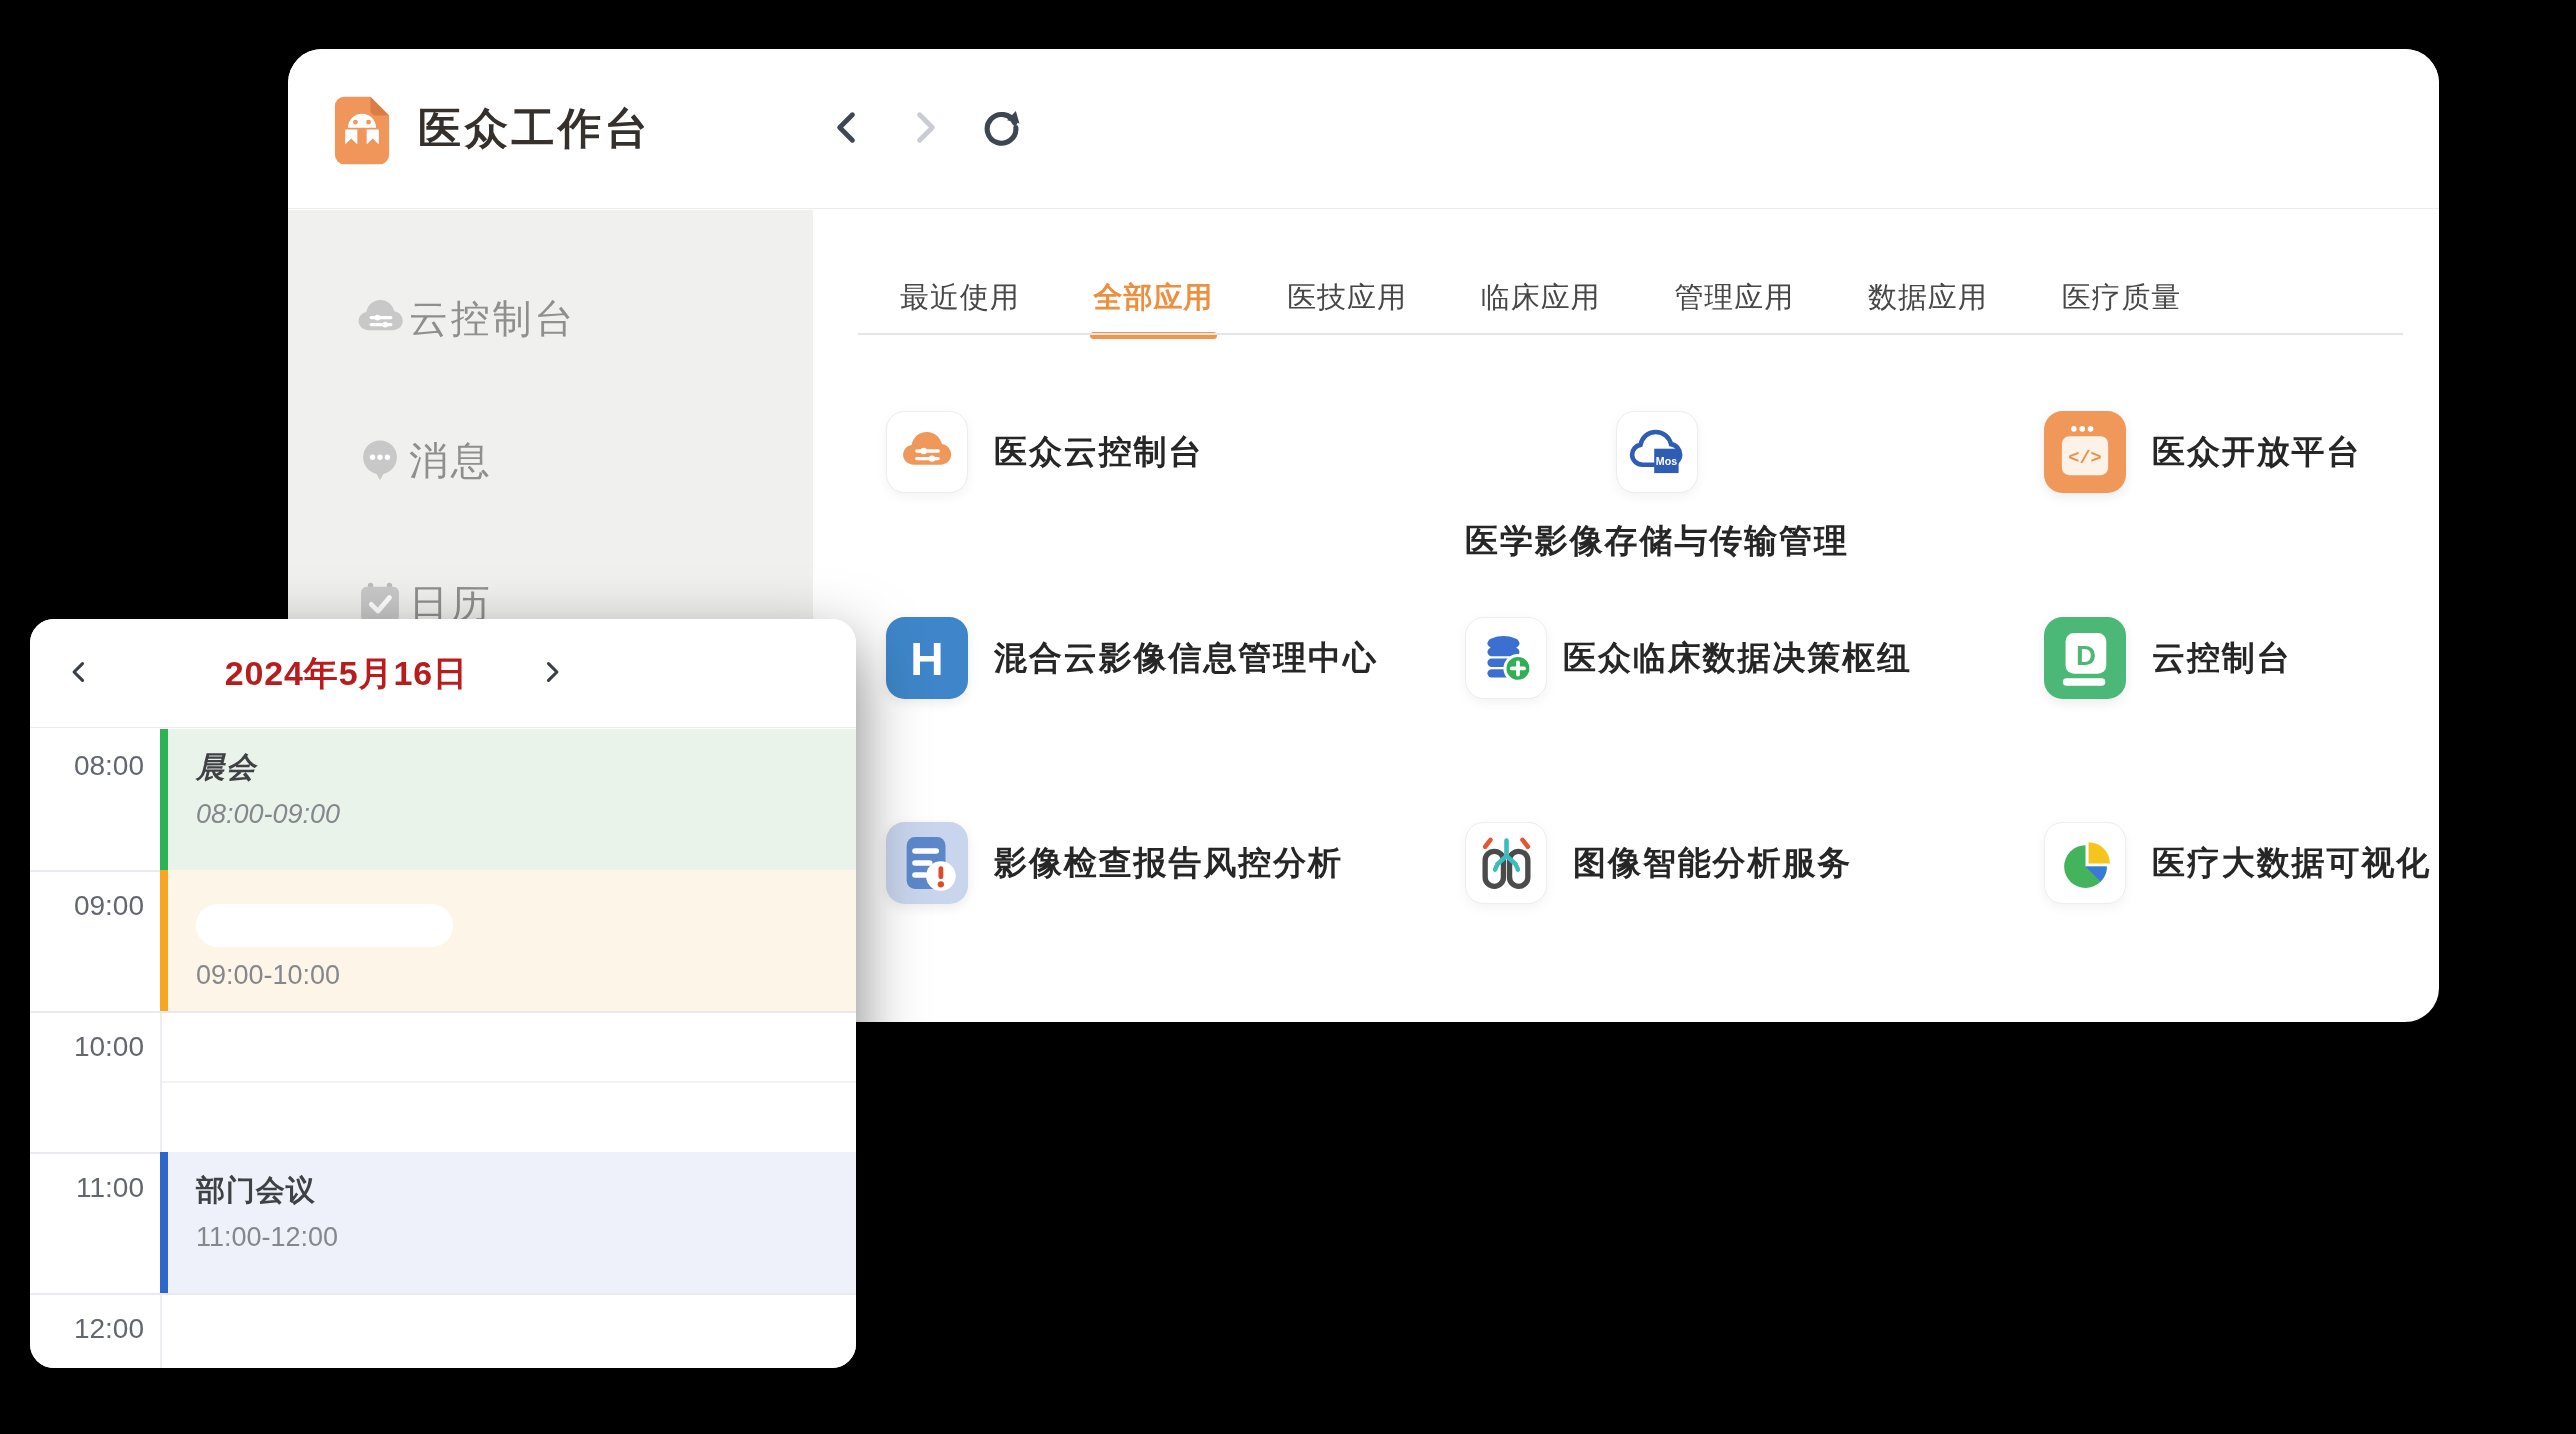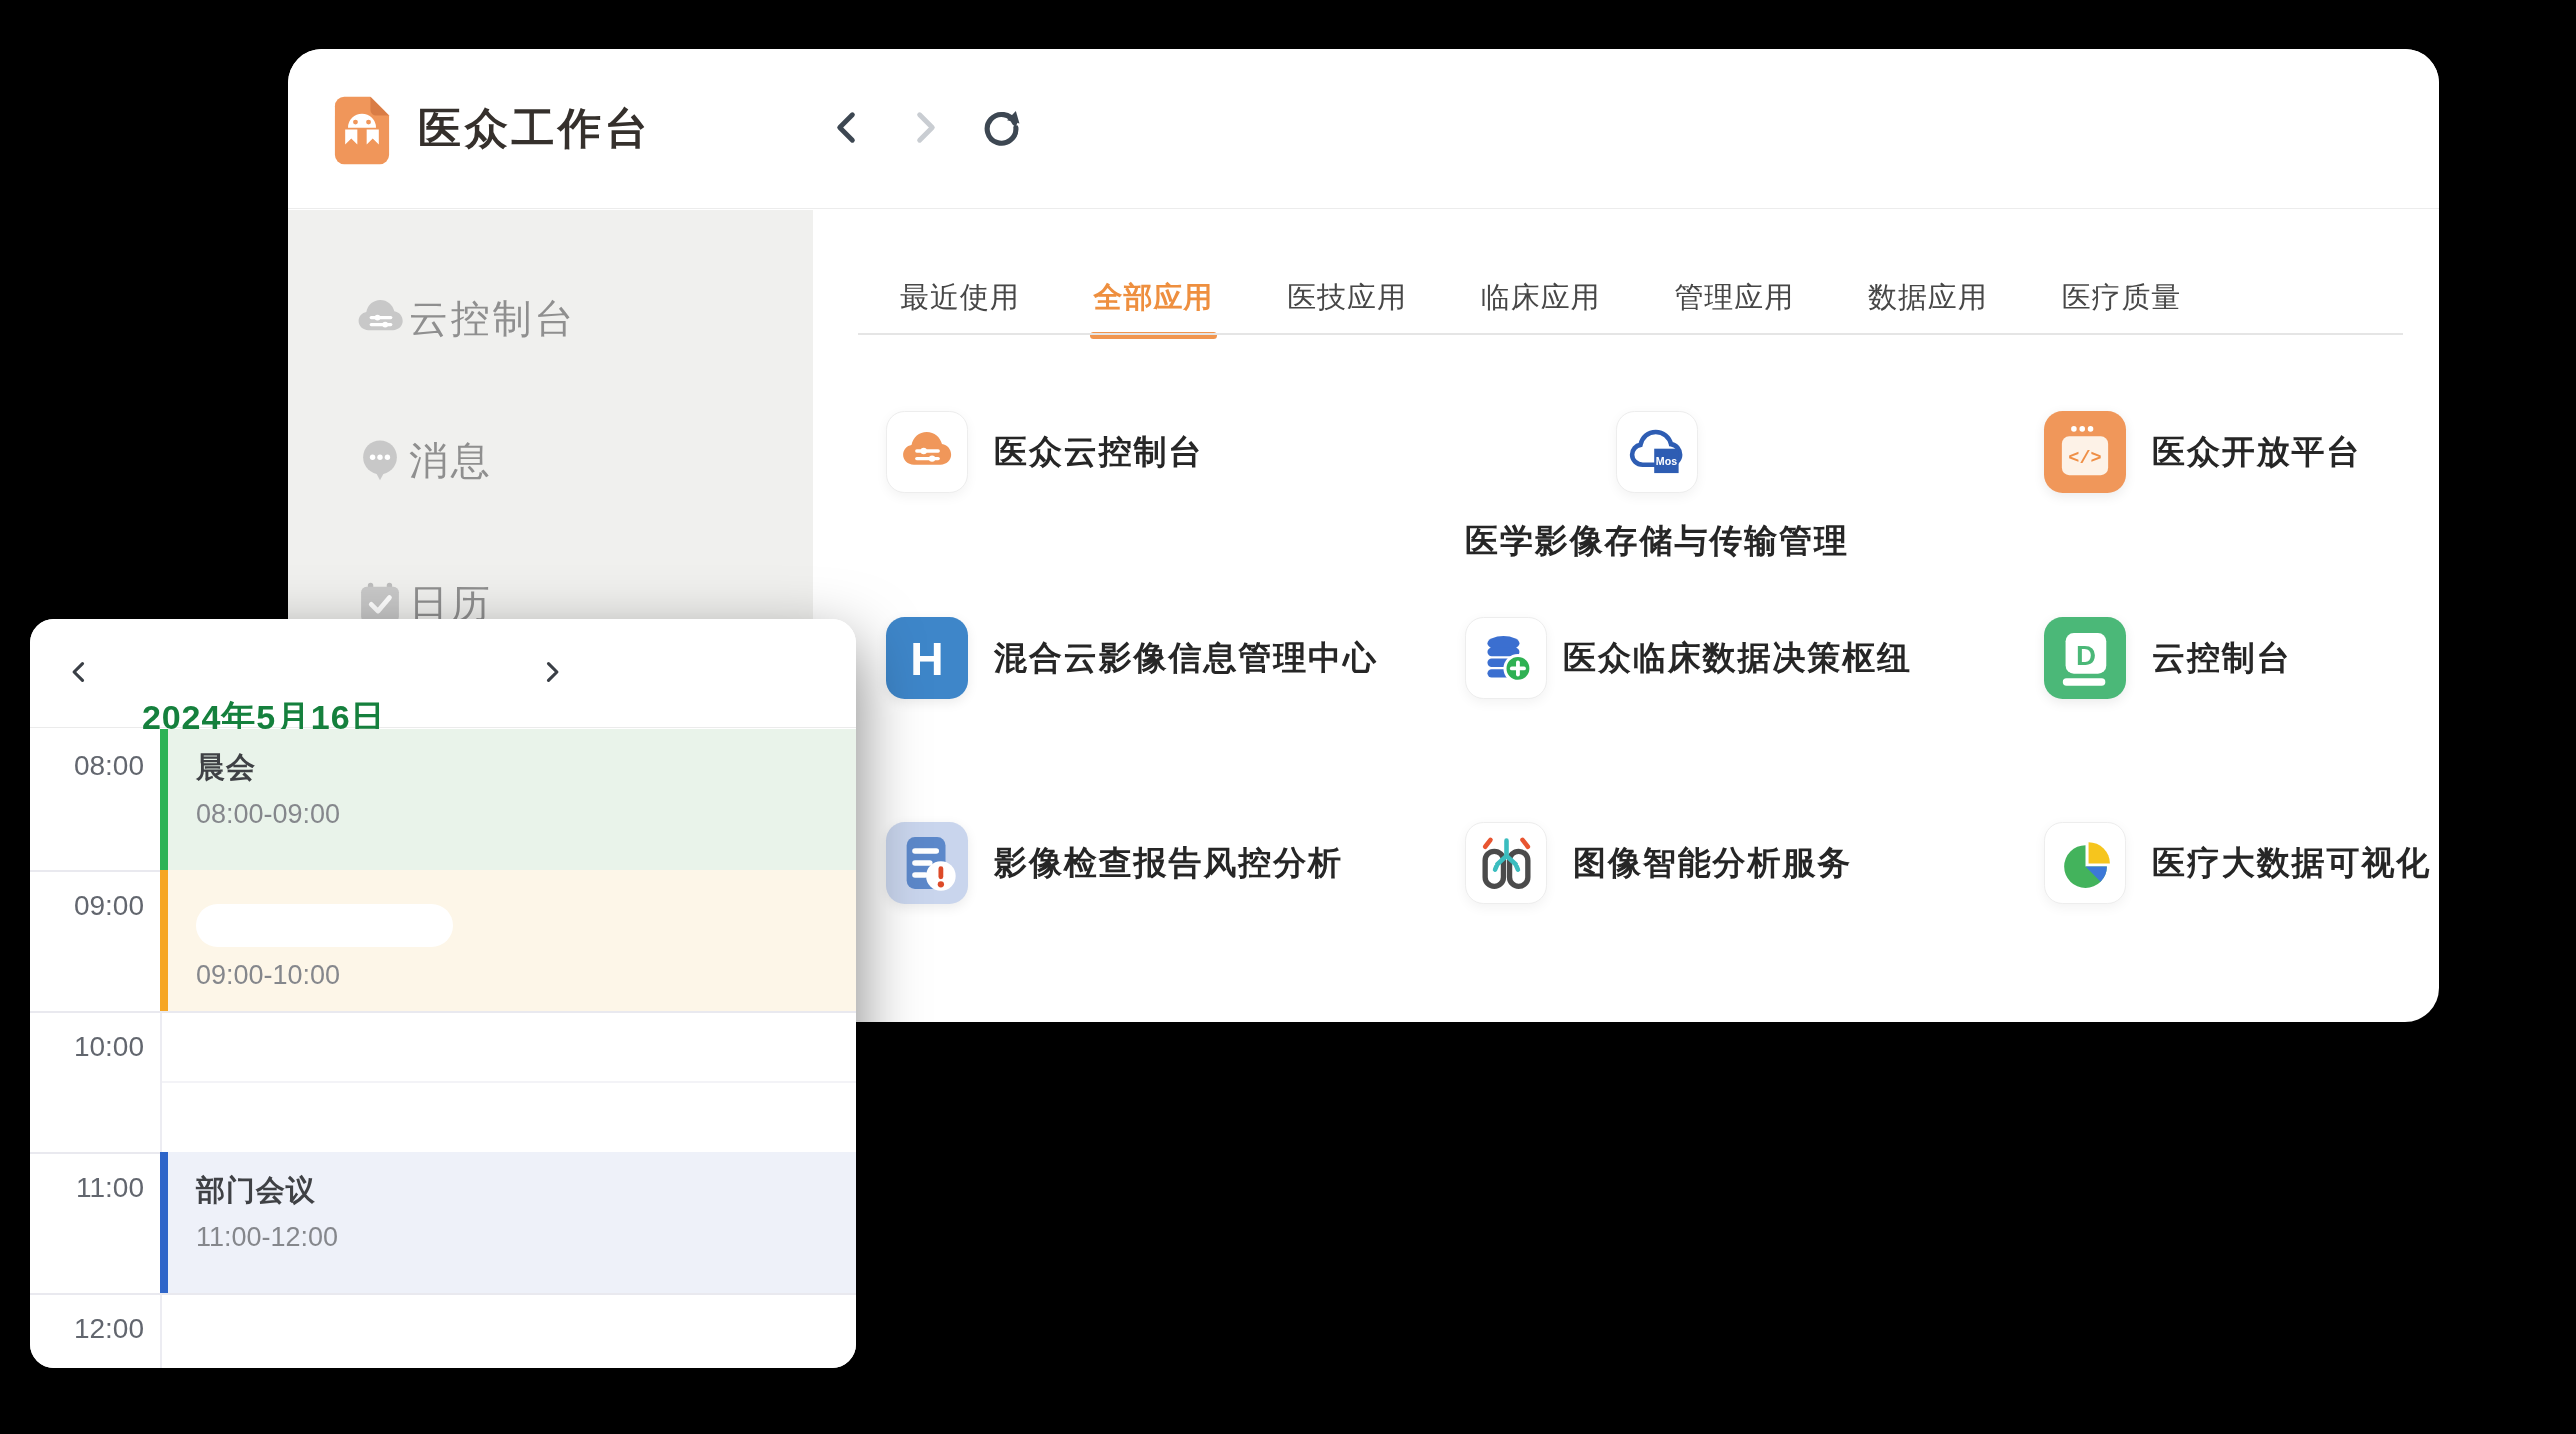--- a/index.html
+++ b/index.html
@@ -36,22 +36,22 @@
         background:#fff;border:1.9px solid #ededed;box-shadow:0 3.7px 11.2px rgba(0,0,0,.05);box-sizing:border-box;}
   .tile.colored{border:none;box-shadow:0 3.7px 11.2px rgba(0,0,0,.08);}
   .app-label{font-size:33px;color:#262626;font-weight:600;letter-spacing:1.9px;}
 
   
   .calendar{position:absolute;left:30px;top:619px;width:826px;height:749px;background:#fff;border-radius:24px;
             box-shadow:0 24px 65px rgba(0,0,0,.5);overflow:hidden;z-index:5;}
   .cal-header{position:absolute;left:0;top:0;right:0;height:108px;border-bottom:1.9px solid #ebebeb;background:#fff;}
   .cal-nav{position:absolute;top:0;height:108px;width:41px;display:flex;align-items:center;justify-content:center;cursor:pointer;}
   .cal-prev{left:28px;} .cal-next{left:501px;}
-  .cal-date{position:absolute;left:112px;width:326px;top:0;height:108px;line-height:108px;text-align:left;
-            font-size:34px;font-weight:600;color:#15803d;letter-spacing:0.9px;margin-top:44px;}
+  .cal-date{position:absolute;left:112px;width:326px;top:0;height:108px;line-height:108px;text-align:right;
+            font-size:34px;font-weight:600;color:#b91c1c;letter-spacing:0.9px;}
   .cal-grid{position:absolute;left:0;top:110px;right:0;bottom:0;background:#fff;}
   .timecol-divider{position:absolute;left:130px;top:0;bottom:0;width:1.9px;background:#ececf2;}
   .hour-line{position:absolute;left:0;right:0;height:1.9px;background:#e9e9ef;}
   .half-line{position:absolute;left:132px;right:0;height:1.9px;background:#f3f3f7;}
   .time-label{position:absolute;left:0;width:114px;text-align:right;font-size:28px;color:#62666e;}
   .event{position:absolute;left:130px;right:0;height:141px;box-sizing:border-box;padding:18.6px 0 0 28px;border-left:8.4px solid #999;}
   .event .ev-title{font-size:29px;font-weight:600;color:#3f4145;letter-spacing:0.9px;}
   .event .ev-time{font-size:27px;color:#85878c;margin-top:11.2px;}
   .redact-pill{width:257px;height:43px;border-radius:21.4px;background:#fff;margin-top:1.9px;}
   .event.redacted{padding-top:32px;}
@@ -293,21 +293,21 @@
         <div class="hour-line" style="top:564px"></div>
         <div class="half-line" style="top:70px"></div>
         <div class="half-line" style="top:211px"></div>
         <div class="half-line" style="top:352px"></div>
         <div class="half-line" style="top:493px"></div>
         <div class="time-label" style="top:20.5px">08:00</div>
         <div class="time-label" style="top:161px">09:00</div>
         <div class="time-label" style="top:302px">10:00</div>
         <div class="time-label" style="top:443px">11:00</div>
         <div class="time-label" style="top:584px">12:00</div>
-        <div class="event" style="top: 0px; background: rgb(233, 243, 234); border-left-color: rgb(45, 179, 86);">
+        <div class="event" style="top: 0px; background: rgb(233, 243, 234); border-left-color: rgb(45, 179, 86); font-style: italic;">
           <div class="ev-title">晨会</div>
           <div class="ev-time">08:00-09:00</div>
         </div>
         <div class="event redacted" style="top: 141px; background: rgb(253, 246, 232); border-left-color: rgb(246, 166, 35);">
           <div class="redact-pill"></div>
           <div class="ev-time">09:00-10:00</div>
         </div>
         <div class="event" style="top: 423px; background: rgb(238, 241, 249); border-left-color: rgb(47, 102, 201);">
           <div class="ev-title">部门会议</div>
           <div class="ev-time">11:00-12:00</div>

